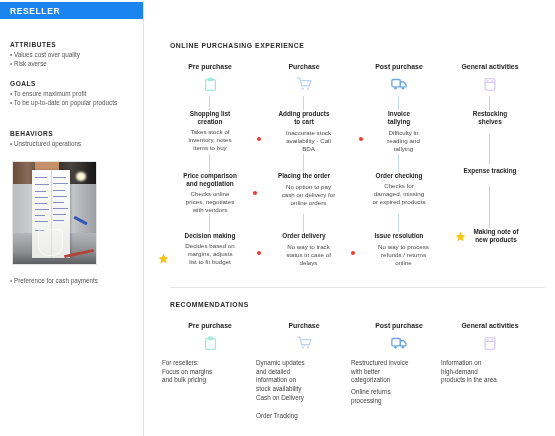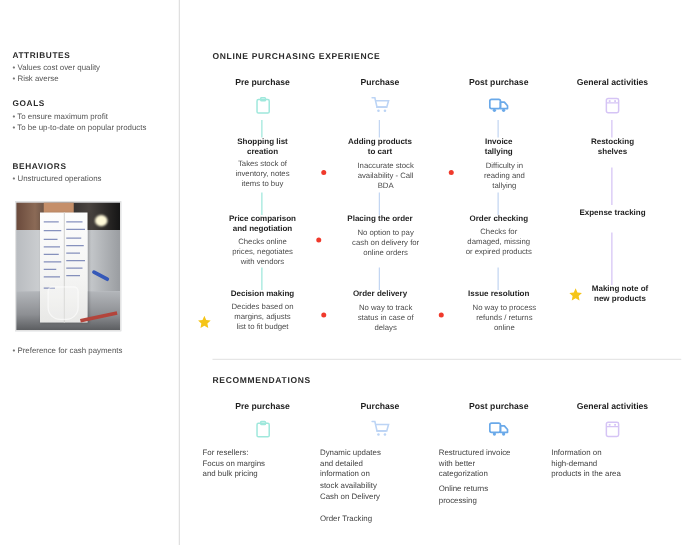--- a/index.html
+++ b/index.html
@@ -113,20 +113,23 @@
   .pain-row .dotcell { flex:0 0 6px; padding-top:2.2px; }
   .pain-row .txtcell { flex:0 1 auto; text-align:center; }
 </style>
 </head>
 <body>
 
 <div id="page">
 
   <div id="left-panel">
 
+    <div id="persona-banner">
+      <span class="ttl">RESELLER</span>
+    </div>
 
     <div class="lp-section" style="top:41px;">
       <div class="lp-heading">ATTRIBUTES</div>
       <div class="lp-bullet">Values cost over quality</div>
       <div class="lp-bullet">Risk averse</div>
     </div>
 
     <div class="lp-section" style="top:80px;">
       <div class="lp-heading">GOALS</div>
       <div class="lp-bullet">To ensure maximum profit</div>

